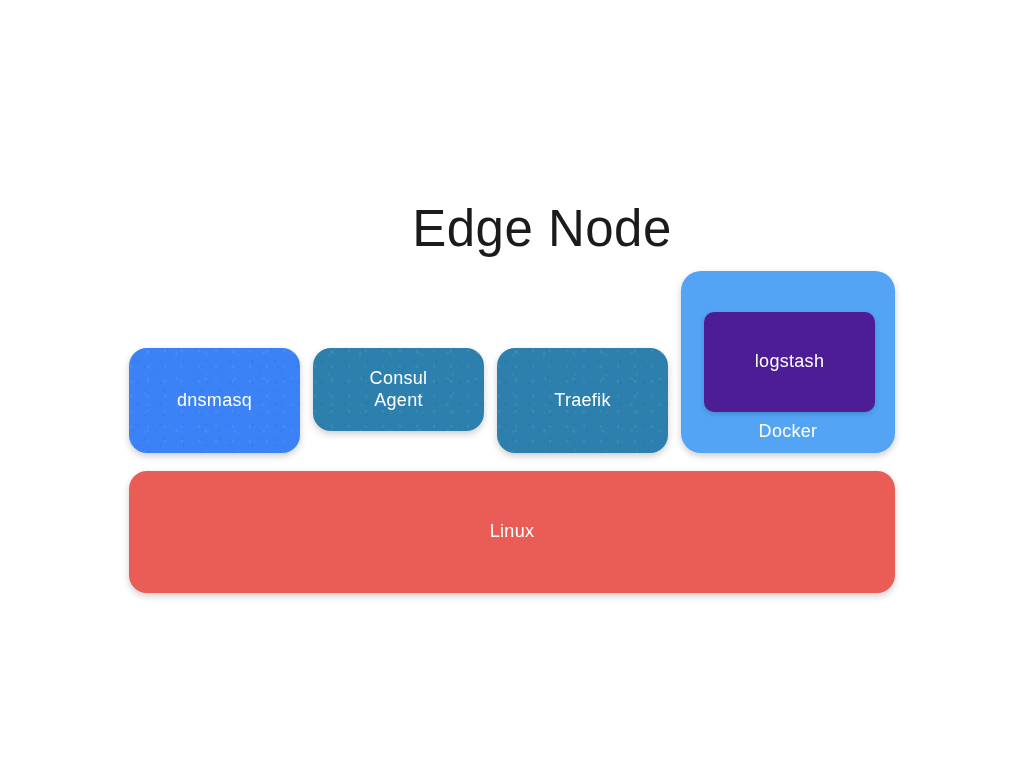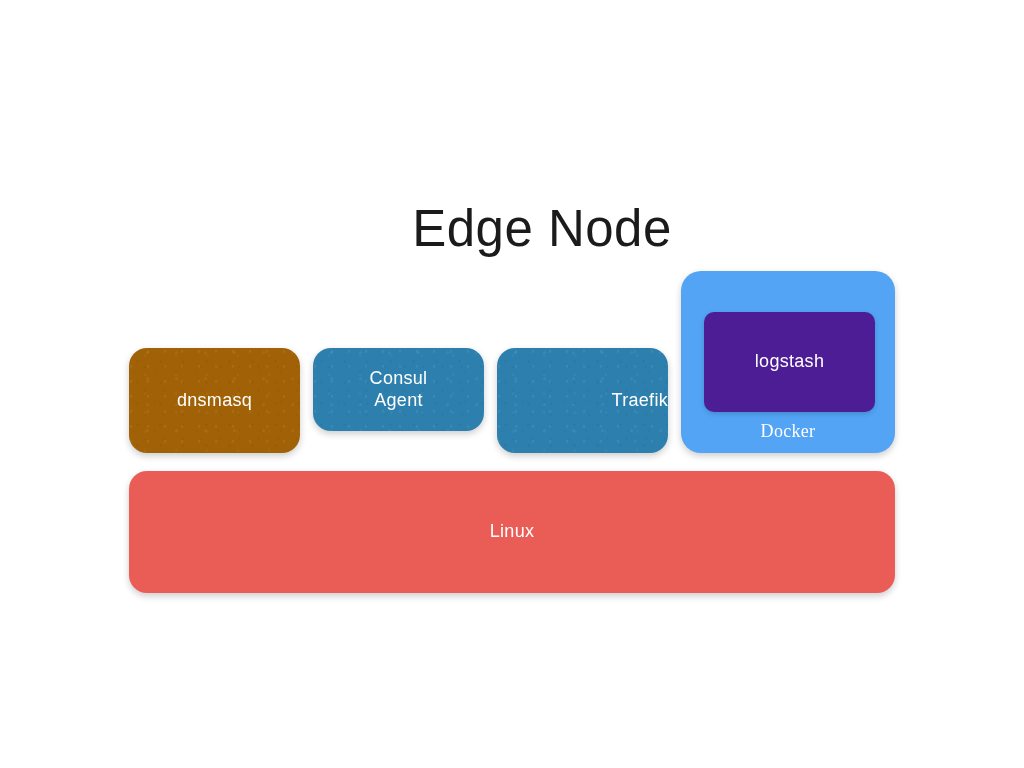--- a/index.html
+++ b/index.html
@@ -79,52 +79,50 @@
     position: relative;
     z-index: 2;
     display: block;
     line-height: 1.22;
     letter-spacing: 0.3px;
   }
 
   
   #box-dnsmasq {
     left: 129px;  top: 348px;  width: 171px;  height: 105px;
-    background: #a16207;
+    background: #3b82f6;
     font-size: 18px;
   }
   #box-consul {
     left: 313px;  top: 348px;  width: 171px;  height: 83px;
     background: #2d80ad;
     font-size: 18px;
   }
   #box-traefik {
     left: 497px;  top: 348px;  width: 171px;  height: 105px;
     background: #2d80ad;
     font-size: 18px;
-    justify-content: flex-end;
   }
 
   #box-docker {
     left: 681px;  top: 271px;  width: 214px;  height: 182px;
     background: #53a4f5;
     border-radius: 20px;
     display: block;
   }
   #docker-label {
     position: absolute;
     left: 0;
     bottom: 11px;
     width: 100%;
     text-align: center;
     font-size: 18px;
     color: #ffffff;
     letter-spacing: 0.3px;
     z-index: 3;
-    font-family: Liberation Serif, serif;
   }
 
   #box-logstash {
     position: absolute;
     left: 704px;  top: 312px;  width: 171px;  height: 100px;
     border-radius: 10px;
     background: #4c1d95;
     display: flex;
     align-items: center;
     justify-content: center;

